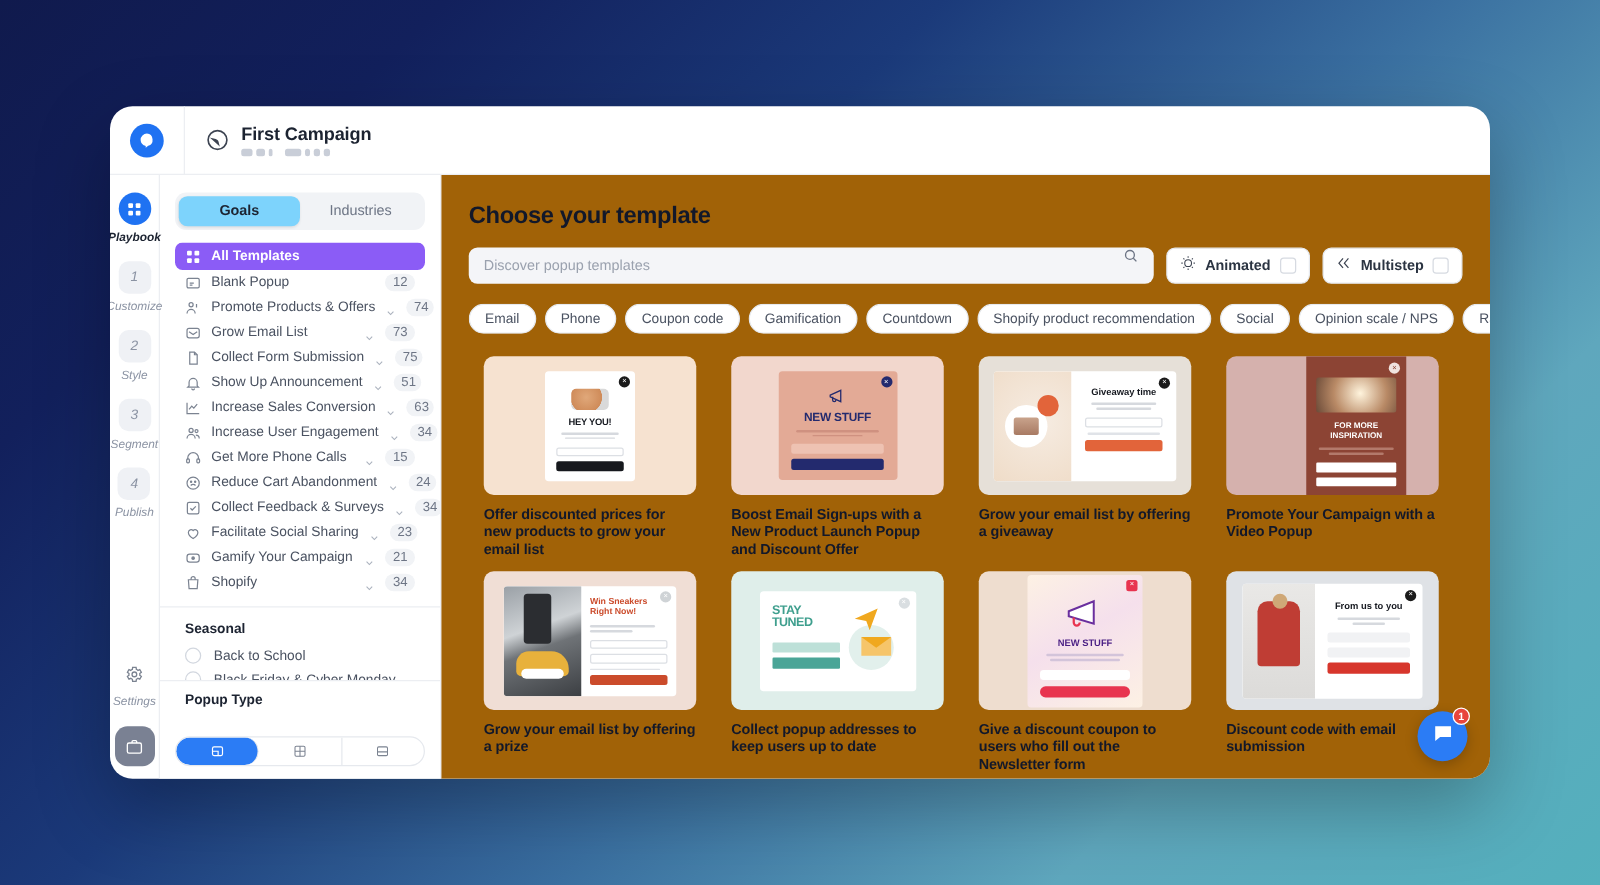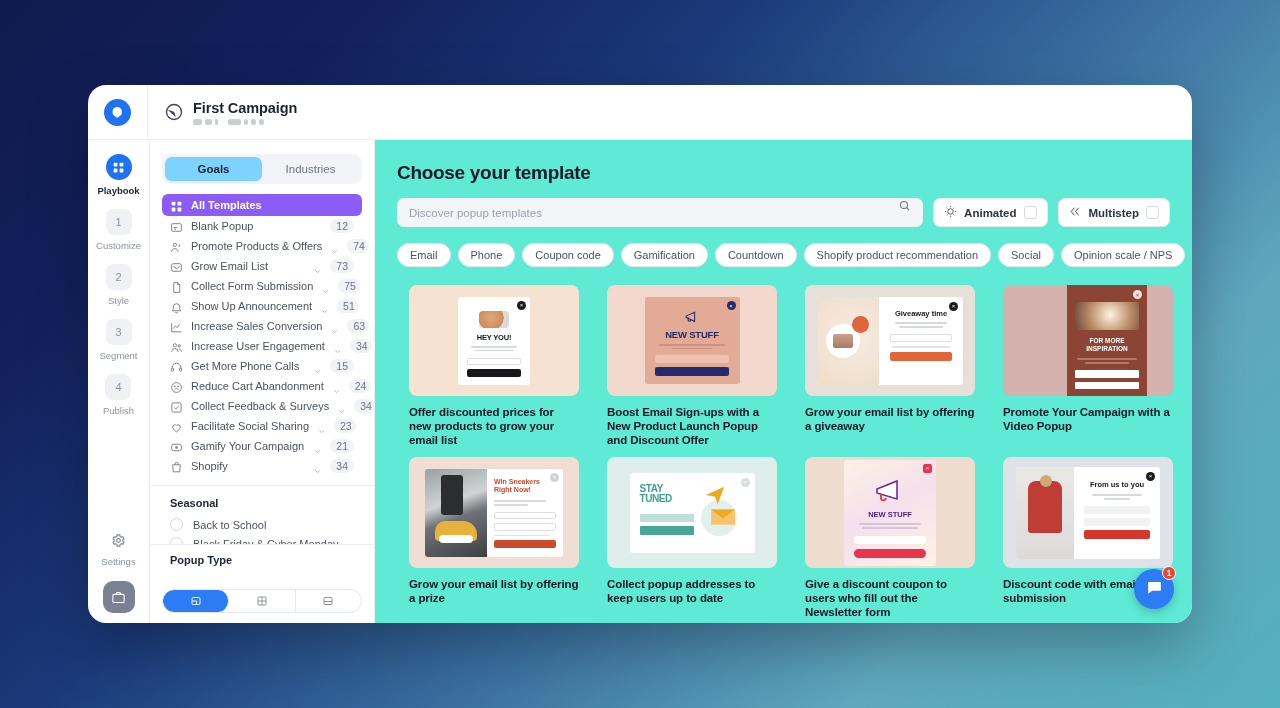--- a/index.html
+++ b/index.html
@@ -62,25 +62,26 @@
   }
   .camp-sub {
     display: flex; gap: 10px; align-items: center;
   }
   .blurbar { height: 6px; border-radius: 2px; background: #c9ced8; display:block; }
   .blurgrp { display: flex; gap: 3px; }
   
   .app-body { display: flex; flex: 1; min-height: 0; }
   
   .rail {
-    width: 62px; flex: none;
+    width: 40px; flex: none;
     border-right: 1px solid #eceef2;
     display: flex; flex-direction: column; align-items: center;
     padding-top: 14px;
     position: relative;
+    font-style: italic;
   }
   .rail-item {
     display: flex; flex-direction: column; align-items: center; gap: 5px;
     margin-bottom: 13px; cursor: pointer;
   }
   .rail-badge {
     width: 26px; height: 26px; border-radius: 8px;
     display: flex; align-items: center; justify-content: center;
     background: #eff1f5; color: #8b93a3;
     font-size: 11px; font-weight: 500;
@@ -162,21 +163,21 @@
     cursor: pointer; color: #7b8391;
     border-right: 1px solid #e6e9ee;
   }
   .pt-btn:last-child { border-right: none; }
   .pt-btn.active { background: #2b7cf5; color: #fff; border-radius: 16px; }
   
   .main {
     flex: 1; min-width: 0;
     padding: 22px 0 0 22px;
     overflow: hidden;
-    background: #5eead4;
+    background: #a16207;
   }
   .main-title {
     font-size: 19px; font-weight: 700; color: #12182a; letter-spacing: -0.3px;
     margin-bottom: 14px;
   }
   .search-row { display: flex; align-items: center; gap: 10px; margin-bottom: 16px; padding-right: 22px;}
   .search-box {
     flex: 1; height: 29px; background: #f4f5f8; border-radius: 7px;
     display: flex; padding: 0 12px; gap: 8px;
   }

